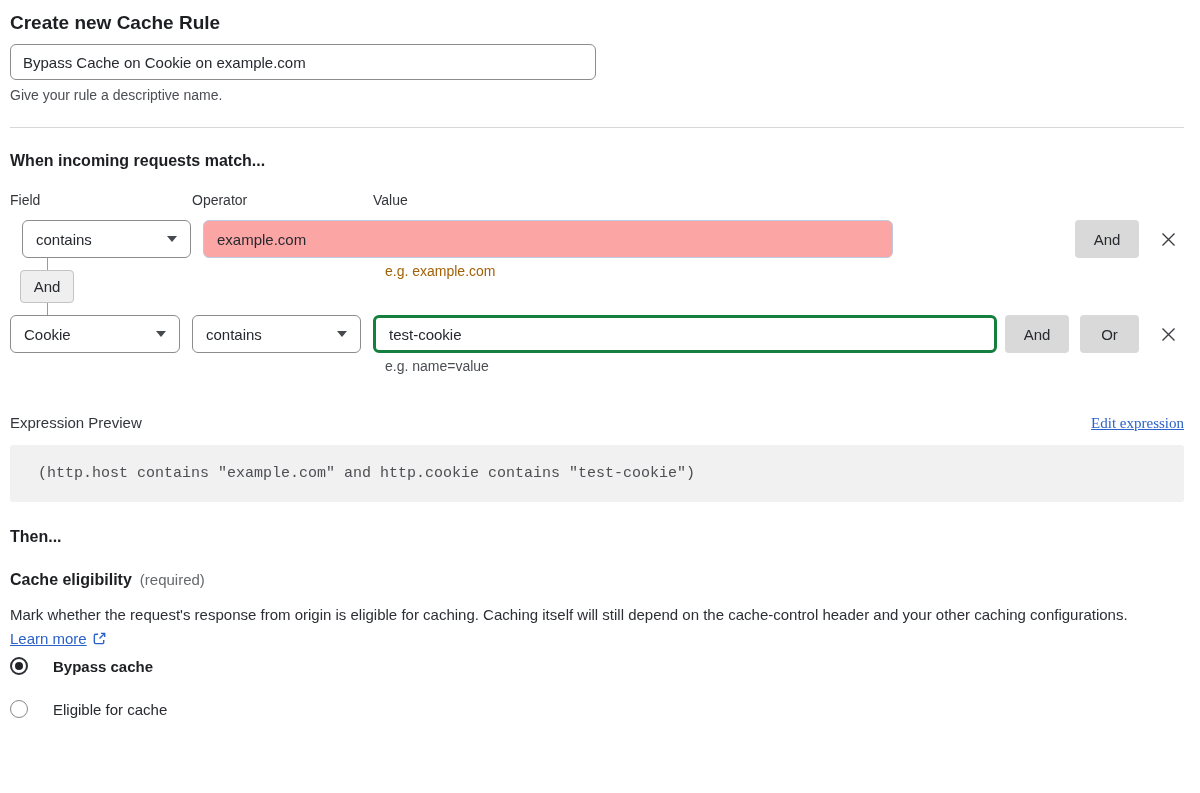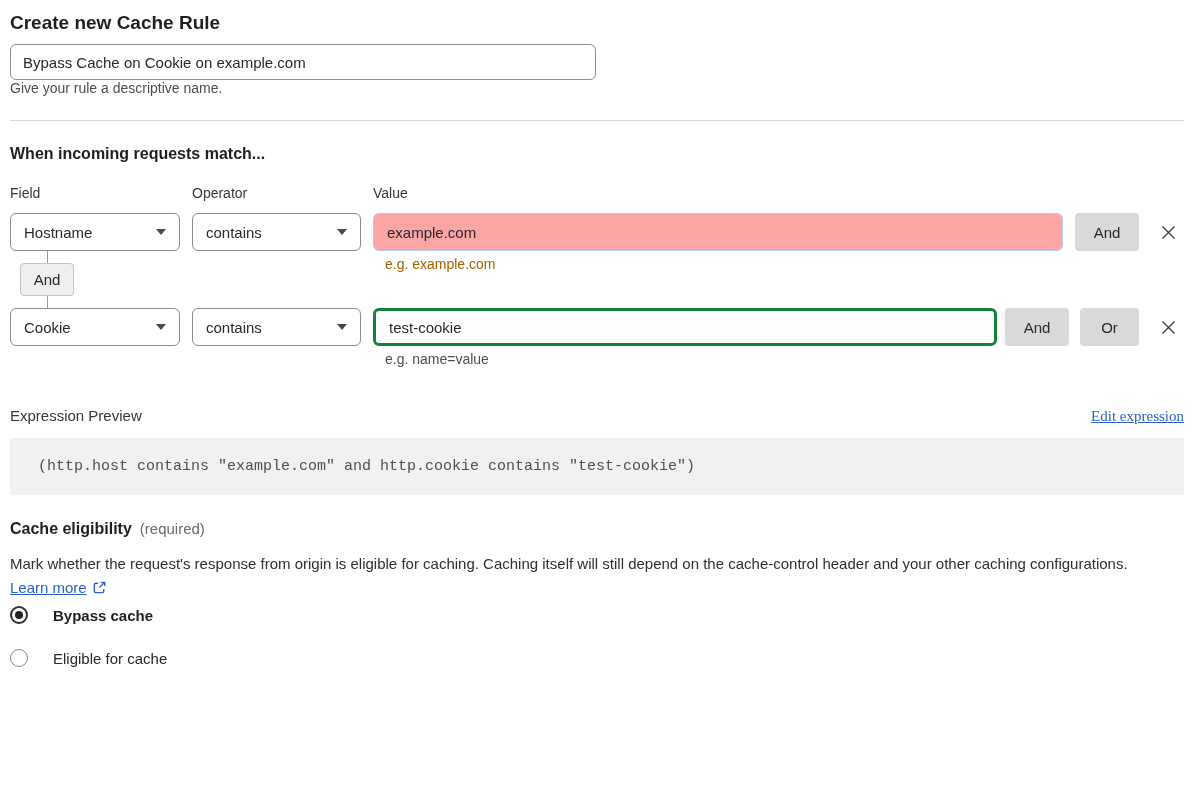--- a/index.html
+++ b/index.html
@@ -14,21 +14,21 @@
   .page-title { font-size: 19px; line-height: 24px; font-weight: 700; color: #1d1f23; }
 
   .field-label { margin-top: 24px; font-size: 14px; line-height: 17px; color: #33363b; }
 
   .rule-name-input {
     display: block; margin-top: 9px; width: 586px; height: 36px;
     border: 1px solid #8c8c8c; border-radius: 6px; background: #fff;
     padding: 0 12px; font-size: 15px; color: #26292e;
     font-family: "Liberation Sans", sans-serif; outline: none;
   }
-  .helper { font-size: 14px; line-height: 17px; color: #4b4e53; }
+  .helper { margin-top: 7px; font-size: 14px; line-height: 17px; color: #4b4e53; }
 
   .divider { margin-top: 23px; border: none; border-top: 1px solid #d8d8d8; height: 0; }
 
   .section-heading { margin-top: 23px; font-size: 16px; line-height: 19px; font-weight: 700; color: #1d1f23; }
 
   .col-labels { margin-top: 22px; display: flex; font-size: 14px; color: #33363b; }
   .col-labels .c1 { width: 170px; }
   .col-labels .gap { width: 12px; }
   .col-labels .c2 { width: 169px; }
   .col-labels .c3 { flex: 1; }
@@ -124,24 +124,20 @@
 
   <div class="col-labels">
     <div class="c1">Field</div>
     <div class="gap"></div>
     <div class="c2">Operator</div>
     <div class="gap"></div>
     <div class="c3">Value</div>
   </div>
 
   <div class="cond-row">
-    <div class="select-box select-field" role="button">
-      <span>Hostname</span>
-      <span class="caret"></span>
-    </div>
     <div class="select-box select-operator" role="button">
       <span>contains</span>
       <span class="caret"></span>
     </div>
     <input class="value-input value-highlight" type="text" value="example.com" style="">
     <div class="row-right">
       <button class="logic-btn and-btn">And</button>
       <button class="x-btn">
         <svg width="19" height="19" viewBox="0 0 19 19">
           <path d="M3.5 3.5l12 12M15.5 3.5l-12 12" stroke="#3a3d42" stroke-width="1.4" fill="none"></path>
@@ -180,20 +176,21 @@
   <div class="hint-after">e.g. name=value</div>
 
   <div class="expr-header">
     <div class="expr-label">Expression Preview</div>
     <a class="edit-link">Edit expression</a>
   </div>
   <div class="expr-block">
     <code class="expr-code">(http.host contains "example.com" and http.cookie contains "test-cookie")</code>
   </div>
 
+  <h2 class="then-heading">Then...</h2>
 
   <div class="cache-heading-row">
     <span class="cache-heading">Cache eligibility</span>
     <span class="required-note">(required)</span>
   </div>
 
   <p class="description"><span>Mark whether the request's response from origin is eligible for caching. Caching itself will still depend on the cache-control header and your other caching configurations.</span>
     <a class="learn-link">Learn more</a><svg class="ext-icon" width="15" height="15" viewBox="0 0 16 16">
         <path d="M6.5 3.5H4A1.5 1.5 0 0 0 2.5 5v7A1.5 1.5 0 0 0 4 13.5h7a1.5 1.5 0 0 0 1.5-1.5V9.5" stroke="#2b62c9" stroke-width="1.5" fill="none"></path>
         <path d="M9.5 2.5H13.5V6.5" stroke="#2b62c9" stroke-width="1.5" fill="none"></path>

